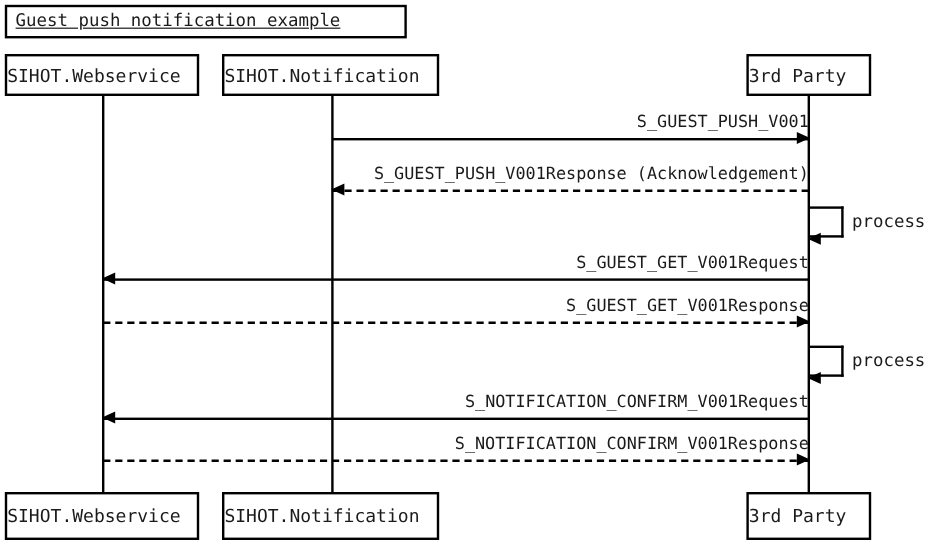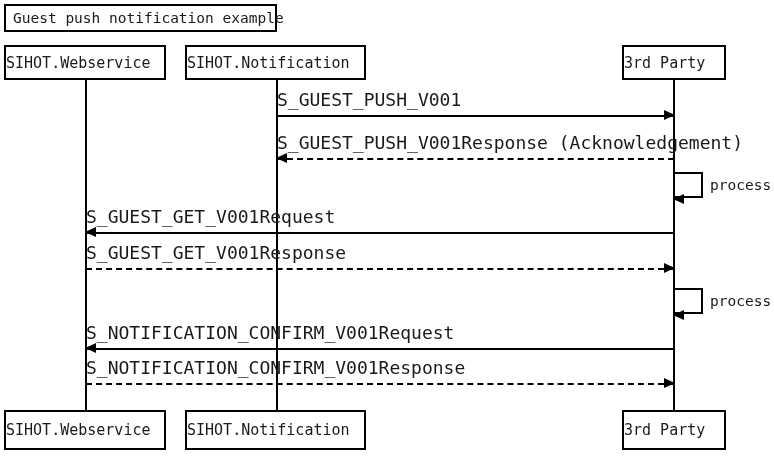--- a/index.html
+++ b/index.html
@@ -77,22 +77,22 @@
     border-left: 11px solid #000000;
   }
   .msg.to-left .head {
     left: -1px;
     border-right: 11px solid #000000;
   }
   .msg .label {
     position: absolute;
     bottom: 5px;
     width: 100%;
-    text-align: left;
-    font-size: 18px;
+    text-align: right;
+    font-size: 14px;
     color: #1a1a1a;
     white-space: nowrap;
     z-index: 4;
   }
 
   
   .selfcall {
     position: absolute;
     z-index: 3;
   }
@@ -133,21 +133,21 @@
     font-size: 14.5px;
     color: #1a1a1a;
     white-space: nowrap;
   }
 </style>
 </head>
 <body>
 
 <div id="canvas">
 
-  <div class="box title-box" style="left:4px; top:4px; width:273px; height:28px;">
+  <div class="box title-box" style="left:4px; top:4px; width:335px; height:28px;text-decoration:underline;">
     <span>Guest push notification example</span>
   </div>
 
   <div class="lifeline" style="left:85px; top:78px; height:334px;"></div>
   <div class="lifeline" style="left:276px; top:78px; height:334px;"></div>
   <div class="lifeline" style="left:673px; top:78px; height:334px;"></div>
 
   <div class="box" style="left:4px; top:45px; width:162px; height:35px;">
     <span>SIHOT.Webservice</span>
   </div>

